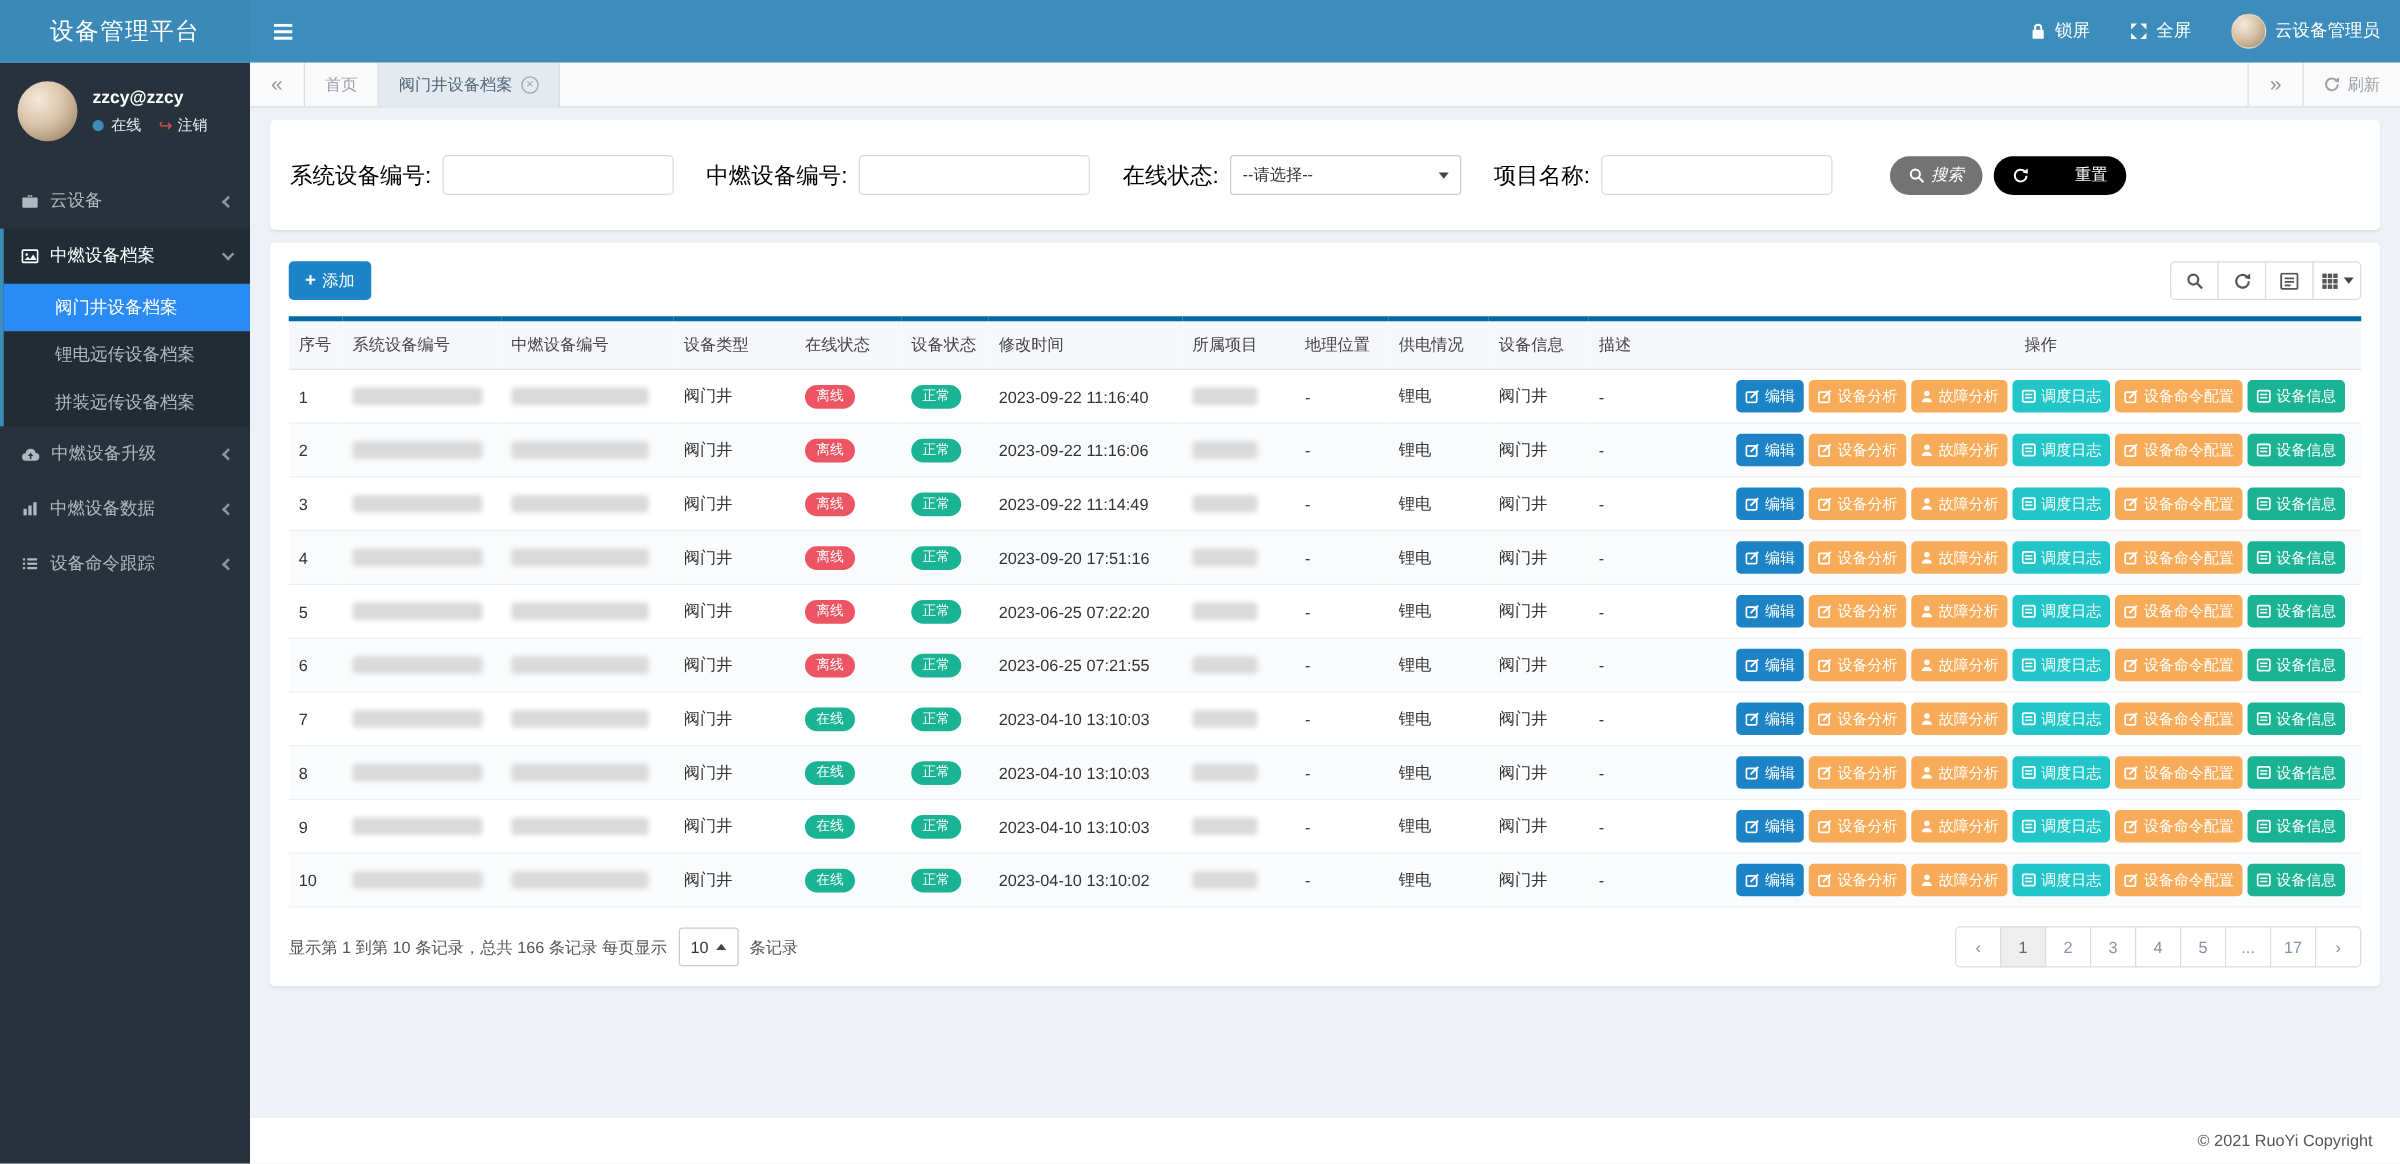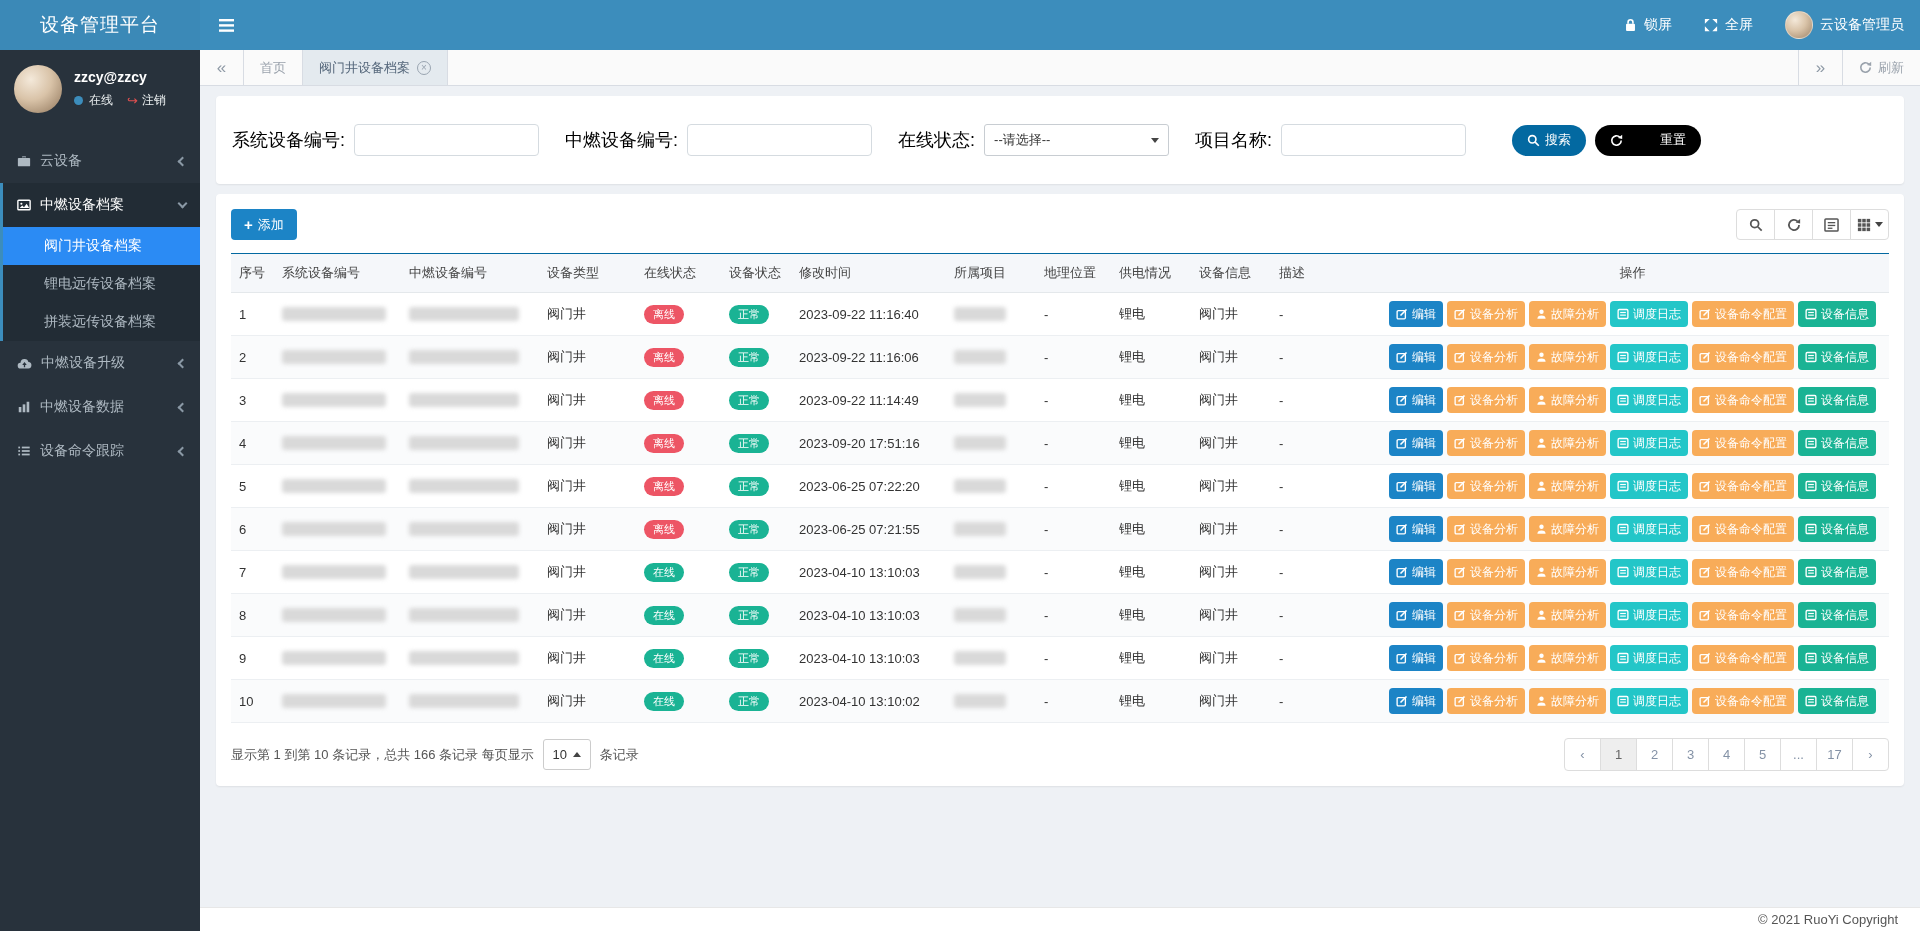--- a/index.html
+++ b/index.html
@@ -55,35 +55,35 @@
 
   
   .search-card { padding:28px 16px; display:flex; align-items:center; margin-bottom:10px; }
   .field { display:flex; align-items:center; margin-right:26px; }
   .field label { font-size:18px; color:#000000; margin-right:9px; white-space:nowrap; }
   .field input { width:185px; height:32px; border:1px solid #d5dbe0; border-radius:4px; padding:0 9px; font-size:13px; outline:none; color:#333; }
   .fake-select { width:185px; height:32px; border:1px solid #c8cdd2; border-radius:3px; background:#fff; display:flex; align-items:center; justify-content:space-between; padding:0 9px; font-size:13px; color:#333; cursor:pointer;gap:46px; }
   .caret-down { width:0; height:0; border-left:4px solid transparent; border-right:4px solid transparent; border-top:5px solid #444; }
   .caret-up { width:0; height:0; border-left:4px solid transparent; border-right:4px solid transparent; border-bottom:5px solid #444; }
   .btn-pill { border:none; color:#fff; height:31px; border-radius:16px; padding:0 15px; font-size:13px; display:flex; align-items:center; gap:5px; cursor:pointer; }
-  .btn-search { background:#0369a1; margin-left:20px; }
+  .btn-search { background:#737373; margin-left:20px;font-style:italic; }
   .btn-reset { background:#000000; margin-left:9px;gap:37px; }
 
   
   .table-card { padding:15px; }
   .add-row { display:flex; align-items:center; margin-bottom:13px; }
   .btn-add { background:#1c84c6; color:#fff; border:none; border-radius:4px; height:31px; padding:0 13px; font-size:13px; display:flex; align-items:center; gap:5px; cursor:pointer; }
   .plus { font-size:15px; font-weight:bold; line-height:1; }
   .toolbar-group { margin-left:auto; display:flex; }
   .tool-btn { width:39px; height:31px; border:1px solid #ddd; background:#fff; color:#555; display:flex; align-items:center; justify-content:center; gap:4px; margin-left:-1px; cursor:pointer; }
   .tool-btn:first-child { border-radius:4px 0 0 4px; }
   .tool-btn:last-child { border-radius:0 4px 4px 0; }
 
   table { width:100%; border-collapse:collapse; font-size:13px; table-layout:fixed; }
-  thead th { background:#f5f7fa; border-top:1px solid #0369a1; border-bottom:1px solid #e4e8eb; padding:10px 8px; text-align:left; font-weight:400; color:#444; white-space:nowrap; overflow:hidden; }
+  thead th { background:#f5f7fa; border-top:4px solid #0369a1; border-bottom:1px solid #e4e8eb; padding:10px 8px; text-align:left; font-weight:400; color:#444; white-space:nowrap; overflow:hidden; }
   thead th.c-ops { text-align:center; }
   tbody td { border-bottom:1px solid #eceff2; padding:8px 8px; color:#333; white-space:nowrap; overflow:hidden; }
   tbody tr { height:39px; }
   tbody tr:nth-child(even) { background:#fafbfc; }
   td.c-ops { text-align:center; }
   .badge { display:inline-block; color:#fff; font-size:11px; padding:4px 9px; border-radius:11px; line-height:1; }
   .blob { height:14px; border-radius:3px; background:#d9d9d9; filter:blur(2px); }
   .b-sys { width:104px; } .b-gas { width:110px; } .b-proj { width:52px; }
   .abtn { border:none; color:#fff; font-size:12px; height:26px; padding:0 7px; border-radius:4px; display:inline-flex; align-items:center; gap:4px; margin:0 2px; cursor:pointer; white-space:nowrap; vertical-align:middle; }
   .abtn svg { flex:none; }
@@ -91,21 +91,21 @@
   
   .pg-row { display:flex; align-items:center; margin-top:15px; font-size:13px; color:#555; }
   .page-size-box { border:1px solid #ccc; border-radius:3px; height:31px; width:48px; display:inline-flex; align-items:center; justify-content:center; gap:6px; margin:0 9px; color:#333; cursor:pointer; background:#fff; }
   .pager { margin-left:auto; display:flex; }
   .pg-btn { min-width:37px; height:33px; border:1px solid #ddd; background:#fff; color:#8492a6; display:flex; align-items:center; justify-content:center; margin-left:-1px; font-size:13px; cursor:pointer; padding:0 8px; }
   .pg-btn:first-child { border-radius:4px 0 0 4px; }
   .pg-btn:last-child { border-radius:0 4px 4px 0; }
   .pg-btn.active { background:#eee; color:#666; }
   .pg-btn.ellipsis { cursor:default; }
 
-  footer { height:24px; background:#fff; border-top:1px solid #e7e7e7; display:flex; align-items:center; justify-content:flex-end; padding:0 22px; font-size:13px; color:#555; flex:none; }
+  footer { height:38px; background:#fff; border-top:1px solid #e7e7e7; display:flex; align-items:center; justify-content:flex-end; padding:0 22px; font-size:13px; color:#555; flex:none; }
 </style>
 <title>设备管理平台</title></head>
 <body>
 
 <header class="navbar">
   <div class="logo">设备管理平台</div>
   <div class="hamburger">
     <span>
       <svg width="15" height="13" viewBox="0 0 15 13" fill="#fff">
           <rect y="0" width="15" height="2.4"></rect>

